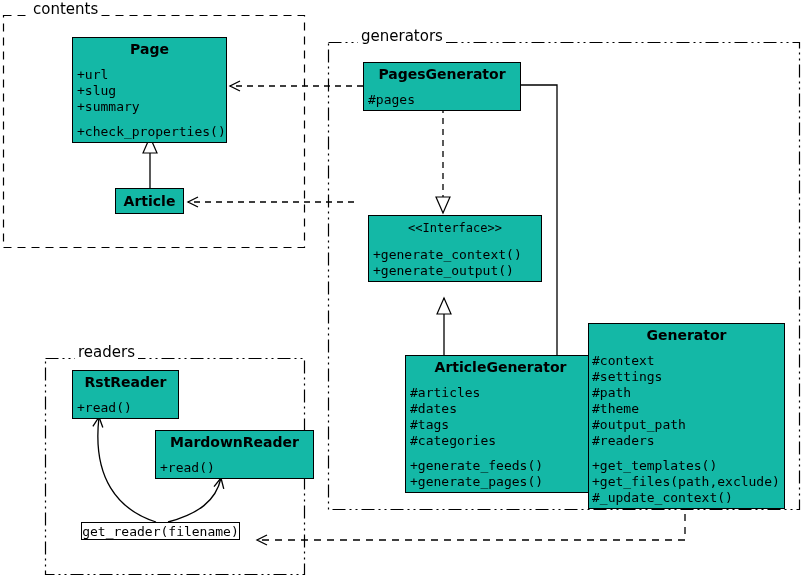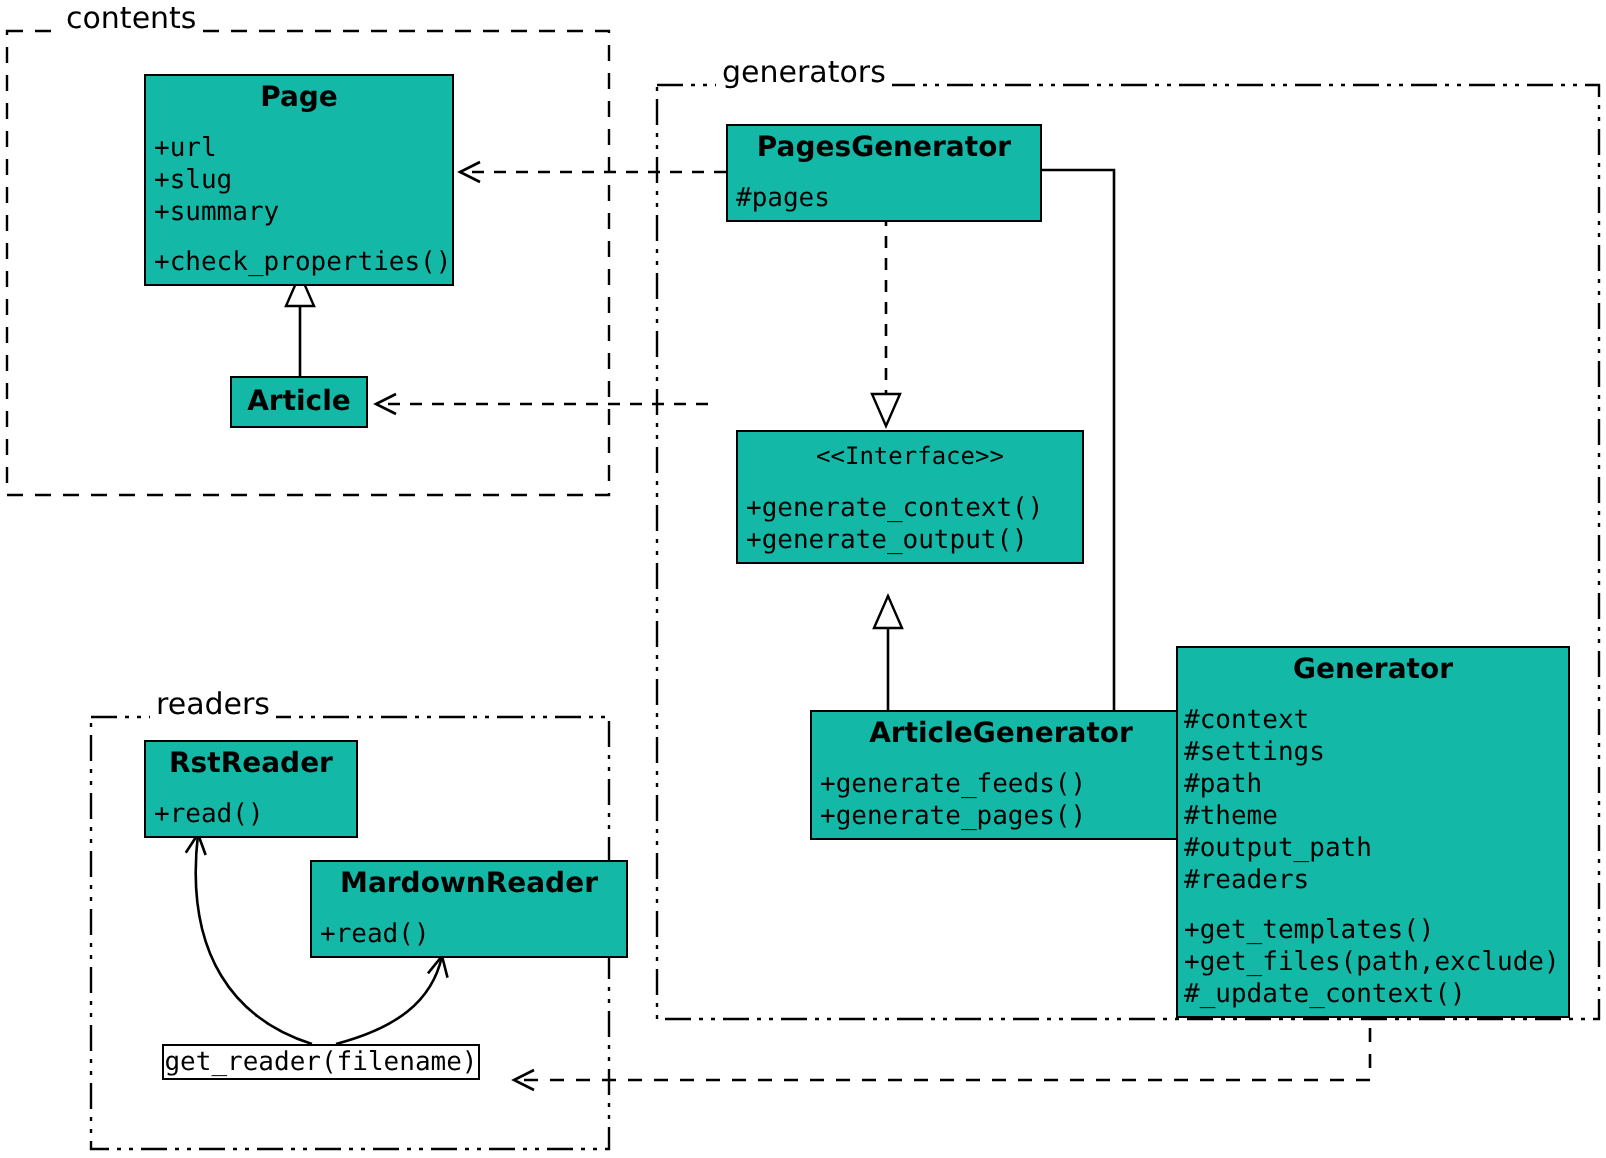--- a/index.html
+++ b/index.html
@@ -110,20 +110,26 @@
     </div>
     <div class="uml-section">
       <div class="member">+generate_context()</div>
       <div class="member">+generate_output()</div>
     </div>
   </div>
 
   <div class="uml-class" style="left:365px;top:355px;width:191px;margin-left:40px;">
     <div class="uml-title">ArticleGenerator</div>
     <div class="uml-section">
+      <div class="member">#articles</div>
+      <div class="member">#dates</div>
+      <div class="member">#tags</div>
+      <div class="member">#categories</div>
+    </div>
+    <div class="uml-section">
       <div class="member">+generate_feeds()</div>
       <div class="member">+generate_pages()</div>
     </div>
   </div>
 
   <div class="uml-class" style="left:588px;top:323px;width:197px;">
     <div class="uml-title">Generator</div>
     <div class="uml-section" style="padding-left:3px;">
       <div class="member">#context</div>
       <div class="member">#settings</div>

